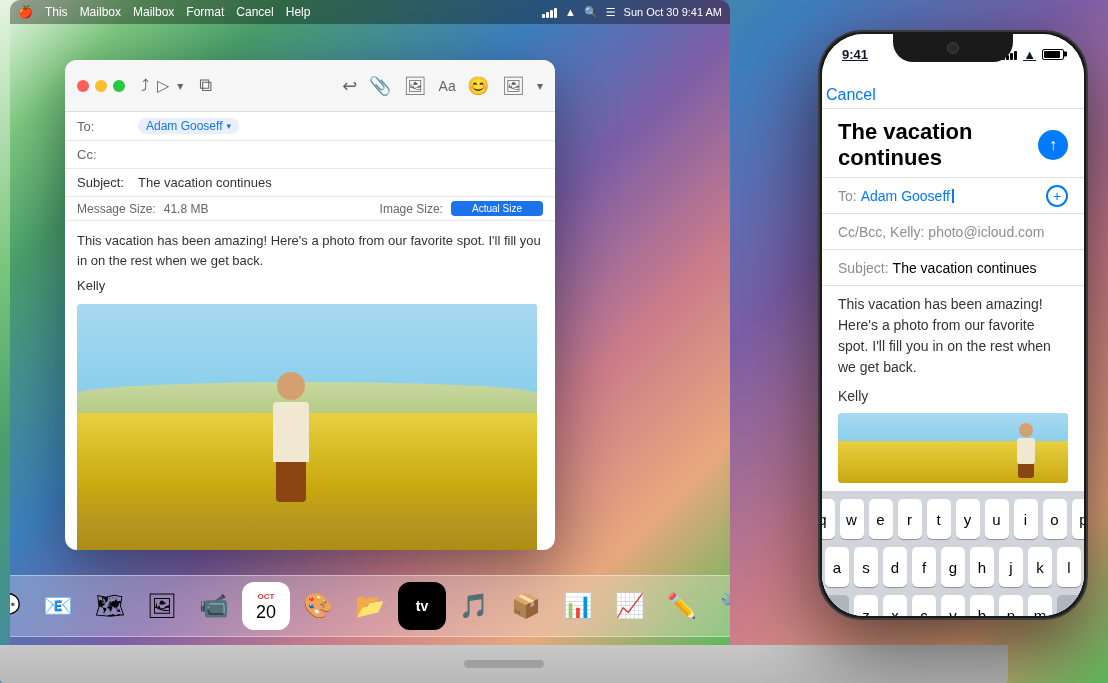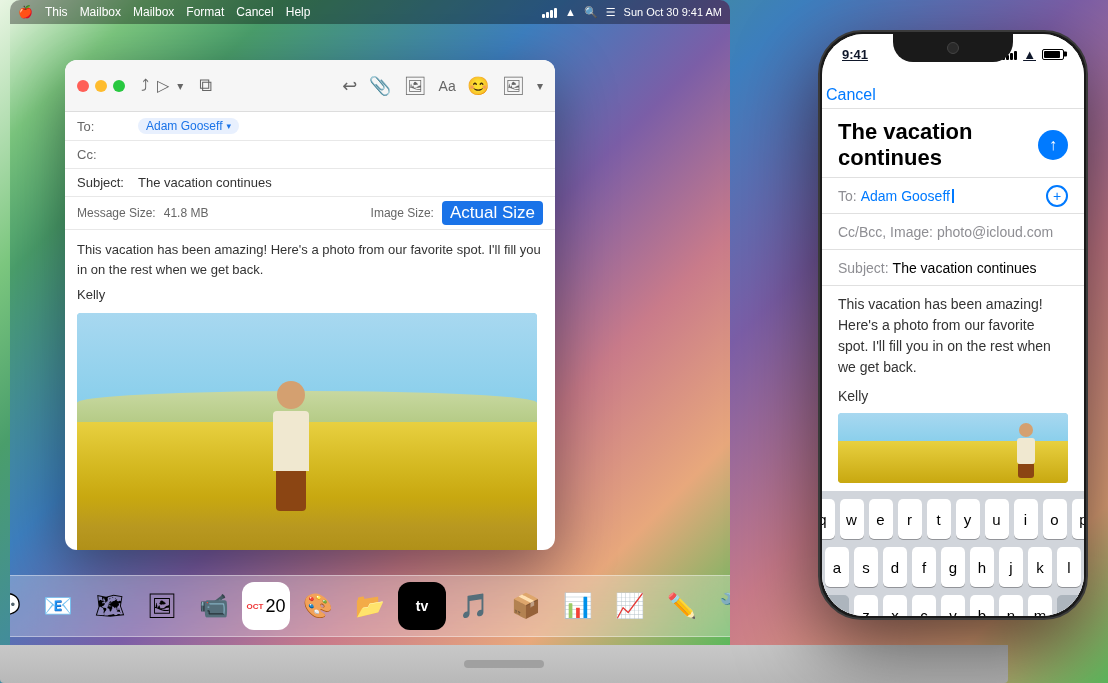--- a/index.html
+++ b/index.html
@@ -149,22 +149,22 @@
       border-bottom: 1px solid #e8e8e8;
       font-size: 12px;
       color: #666;
       gap: 8px;
     }
     .actual-size-btn {
       background: #1a73e8;
       color: white;
       border: none;
       border-radius: 4px;
-      padding: 2px 8px;
-      font-size: 17px;
+      padding: 2px 21px;
+      font-size: 10px;
       cursor: pointer;
     }
     .mail-body {
       padding: 10px 12px;
       font-size: 13px;
       color: #333;
       line-height: 1.5;
     }
     .mail-image {
       margin: 8px 0 0 0;
@@ -509,21 +509,21 @@
     </div>
   </div>
 
   <div class="dock">
 
     <div class="dock-icon">💬</div>
     <div class="dock-icon">📧</div>
     <div class="dock-icon">🗺</div>
     <div class="dock-icon">🖼</div>
     <div class="dock-icon">📹</div>
-    <div class="dock-icon" style="font-size:14px; background:#fff; border-radius:12px; color:#e33; font-weight:700; gap:2px;">
+    <div class="dock-icon" style="font-size:14px; background:#fff; border-radius:12px; color:#e33; font-weight:700; flex-direction:column; gap:2px;">
       <span style="font-size:8px; color:#e33; font-weight:600;">OCT</span>
       <span style="font-size:18px; color:#000; font-weight:300; line-height:1;">20</span>
     </div>
     <div class="dock-icon">🎨</div>
     <div class="dock-icon">📂</div>
     <div class="dock-icon" style="background:#000; color:#fff; font-size:14px; font-weight:700; border-radius:12px;">tv</div>
     <div class="dock-icon">🎵</div>
     <div class="dock-icon">📦</div>
     <div class="dock-icon">📊</div>
     <div class="dock-icon">📈</div>
@@ -572,21 +572,21 @@
       </div>
 
       <div class="iphone-field">
         <span class="iphone-field-label">To:</span>
         <span class="iphone-recipient">Adam Gooseff</span>
         <span class="iphone-cursor"></span>
         <div class="add-btn">+</div>
       </div>
 
       <div class="iphone-field">
-        <span class="iphone-field-label">Cc/Bcc, Image:</span>
+        <span class="iphone-field-label">Cc/Bcc, Kelly:</span>
         <span class="iphone-field-gray">photo@icloud.com</span>
       </div>
 
       <div class="iphone-field">
         <span class="iphone-field-label">Subject:</span>
         <span>The vacation continues</span>
       </div>
 
       <div class="iphone-body">
         <p>This vacation has been amazing! Here's a photo from our favorite spot. I'll fill you in on the rest when we get back.</p>

